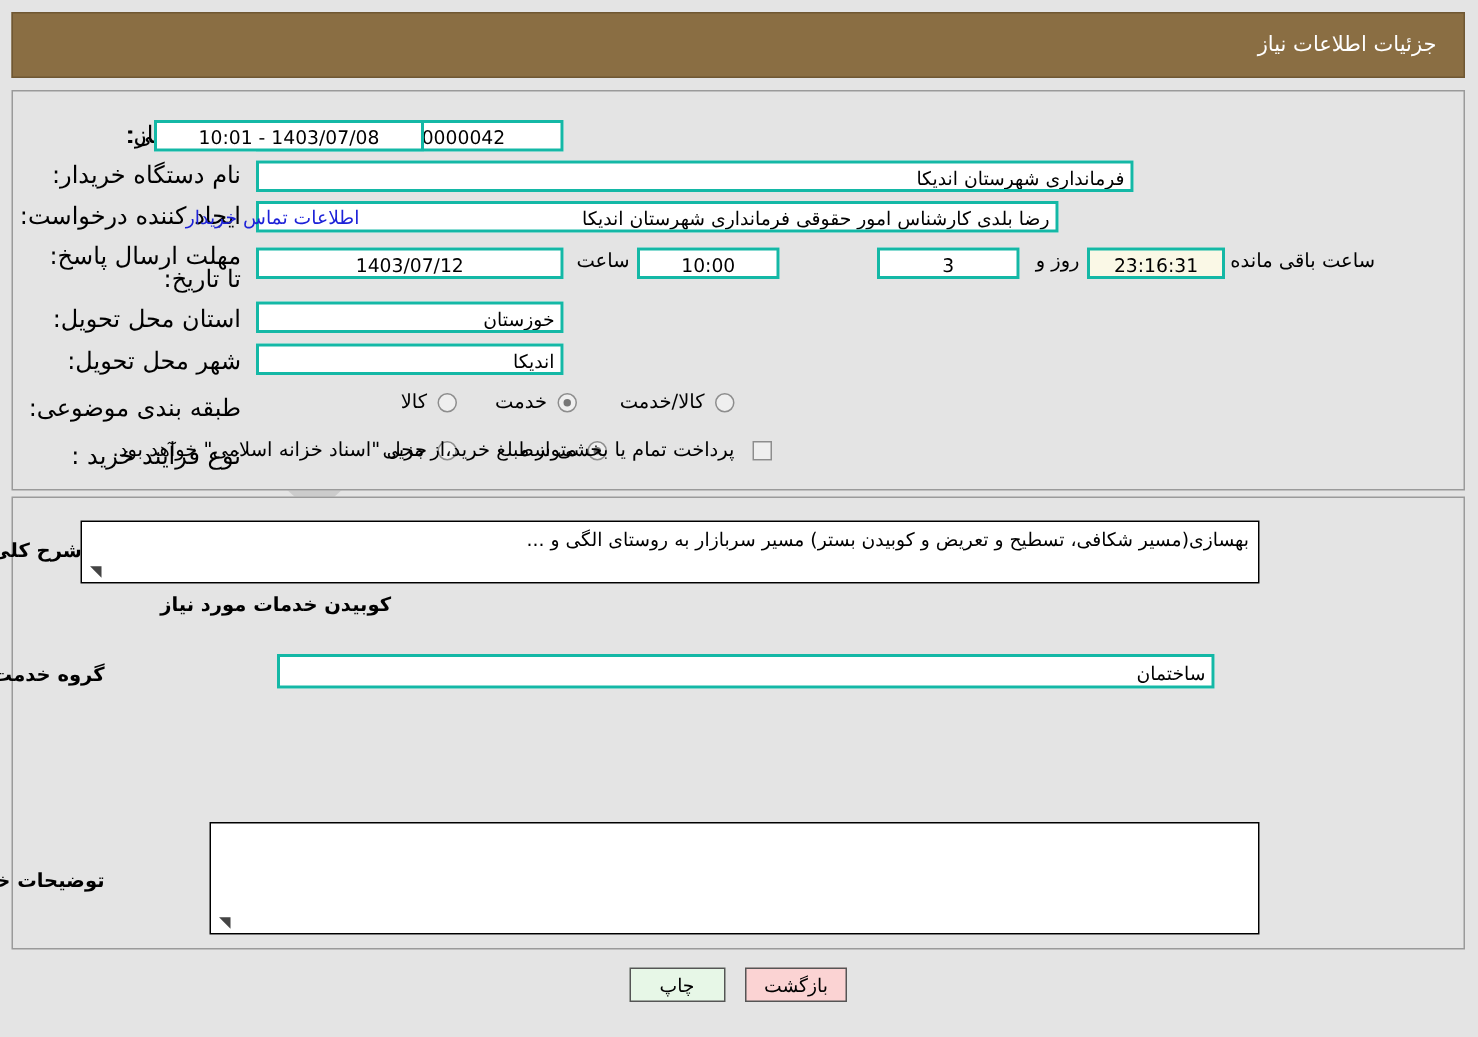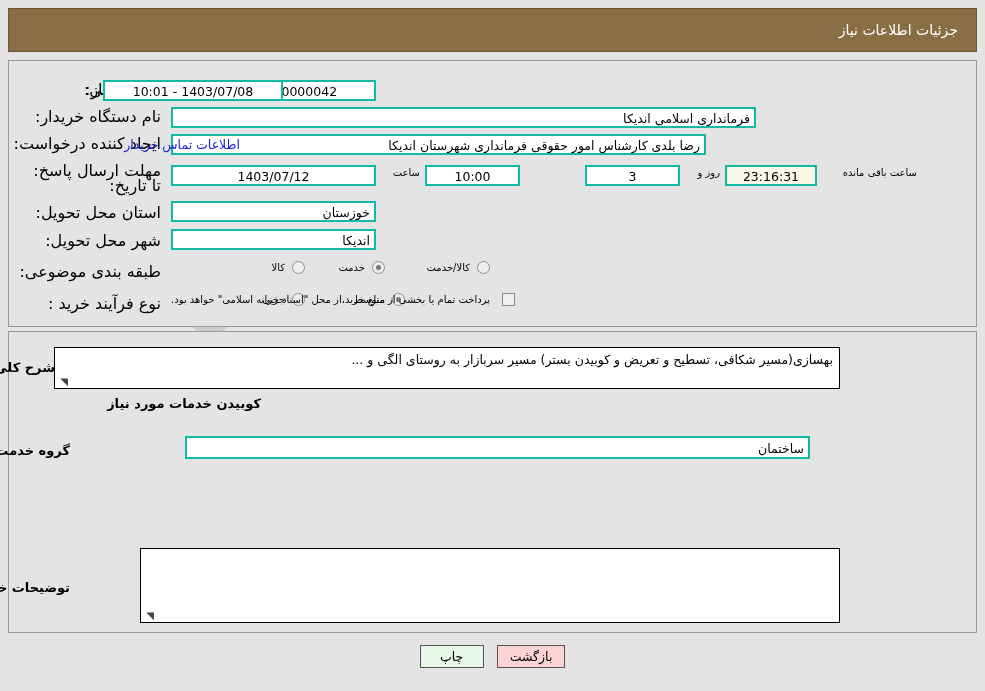--- a/index.html
+++ b/index.html
@@ -156,21 +156,21 @@
   .field.rt  { text-align: right; }
   .field.cream { background: #faf8e6; }
 
   .link {
     color: #1d22d8;
     font-size: 12.5px;
     cursor: pointer;
     text-decoration: none;
   }
   .inline-txt {
-    font-size: 10px;
+    font-size: 13px;
     color: #000;
     white-space: nowrap;
   }
 
   
   .radio {
     width: 13px;
     height: 13px;
     border-radius: 50%;
     border: 1px solid #8d8d8d;
@@ -310,21 +310,21 @@
   <div class="field ctr" style="position:absolute; right:609px; top:80px; width:205px; z-index:6;">1103094780000042</div>
 
   <div class="row" style="right:708px; top:80px; z-index:6;">
     <span class="lbl">تاریخ و ساعت اعلان عمومی:</span>
   </div>
   <div class="field ctr" style="position:absolute; right:702px; top:80px; width:180px; z-index:6;">1403/07/08 - 10:01</div>
 
   <div class="row" style="right:824px; top:107px; z-index:6;">
     <span class="lbl">نام دستگاه خریدار:</span>
   </div>
-  <div class="field rt" style="position:absolute; right:229px; top:107px; width:585px; z-index:6;">فرمانداری اسلامی اندیکا</div>
+  <div class="field rt" style="position:absolute; right:229px; top:107px; width:585px; z-index:6;">فرمانداری شهرستان اندیکا</div>
 
   <div class="row" style="right:824px; top:134px; z-index:6;justify-content:center;">
     <span class="lbl">ایجاد کننده درخواست:</span>
   </div>
   <div class="field rt" style="position:absolute; right:279px; top:134px; width:535px; z-index:6;">رضا بلدی کارشناس امور حقوقی فرمانداری شهرستان اندیکا</div>
   <a class="link" style="position:absolute; right:745px; top:137px; z-index:6;">اطلاعات تماس خریدار</a>
 
   <div class="row" style="right:824px; top:163px; z-index:6; width:140px; display:block; text-align:right; white-space:normal; line-height:15px;">
     <span class="lbl">مهلت ارسال پاسخ: تا تاریخ:</span>
   </div>

